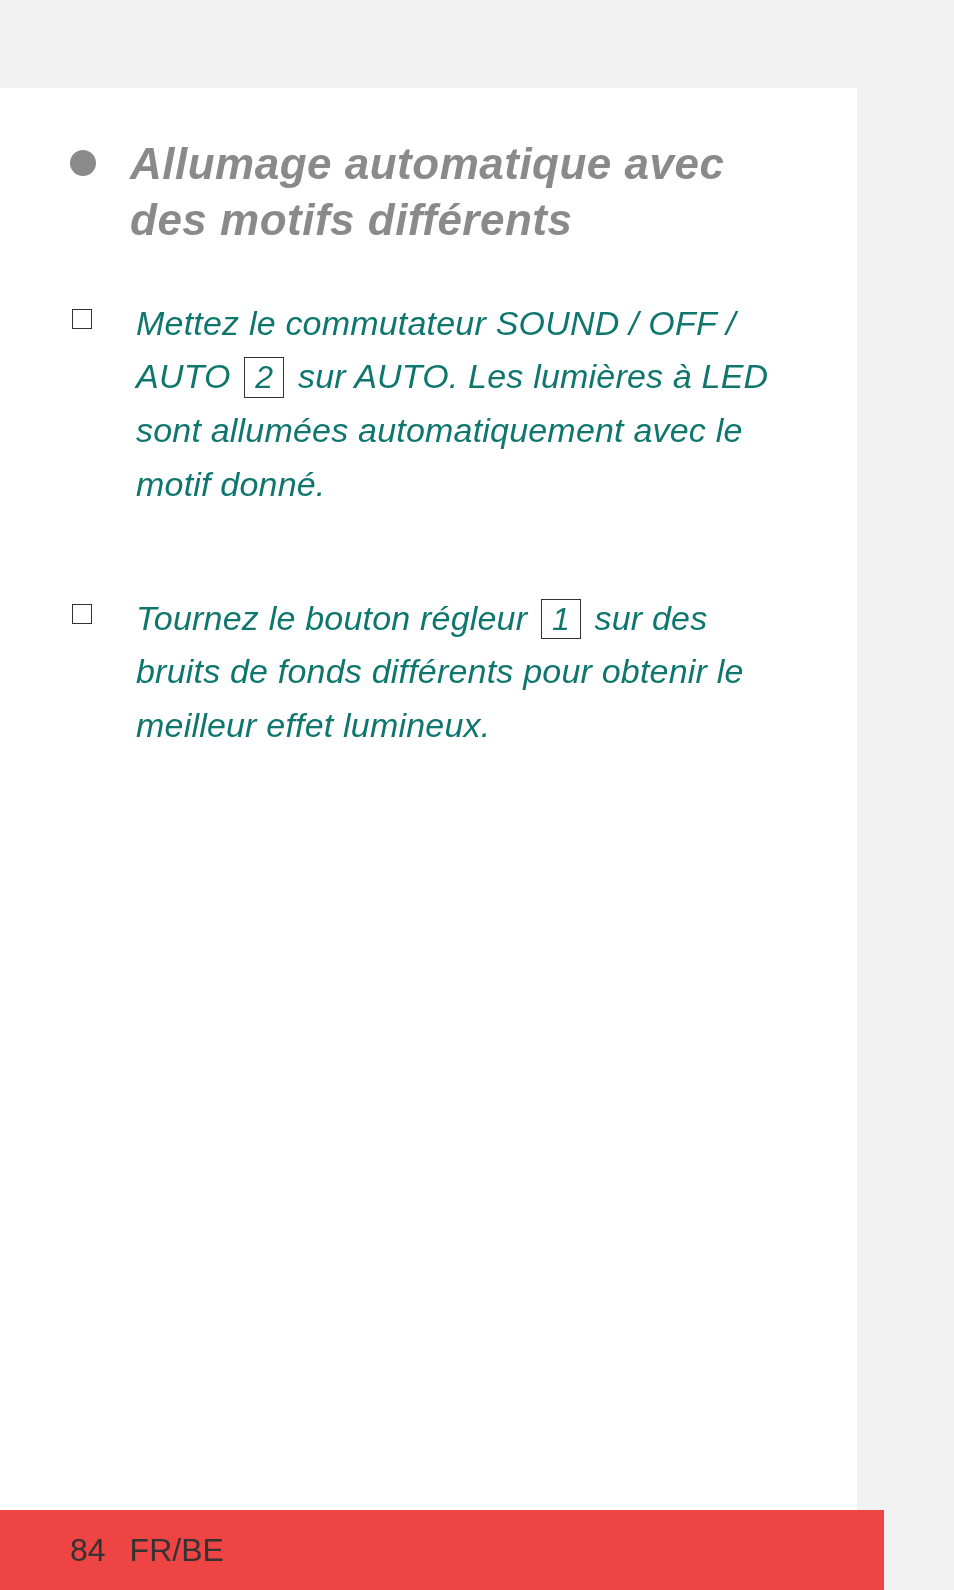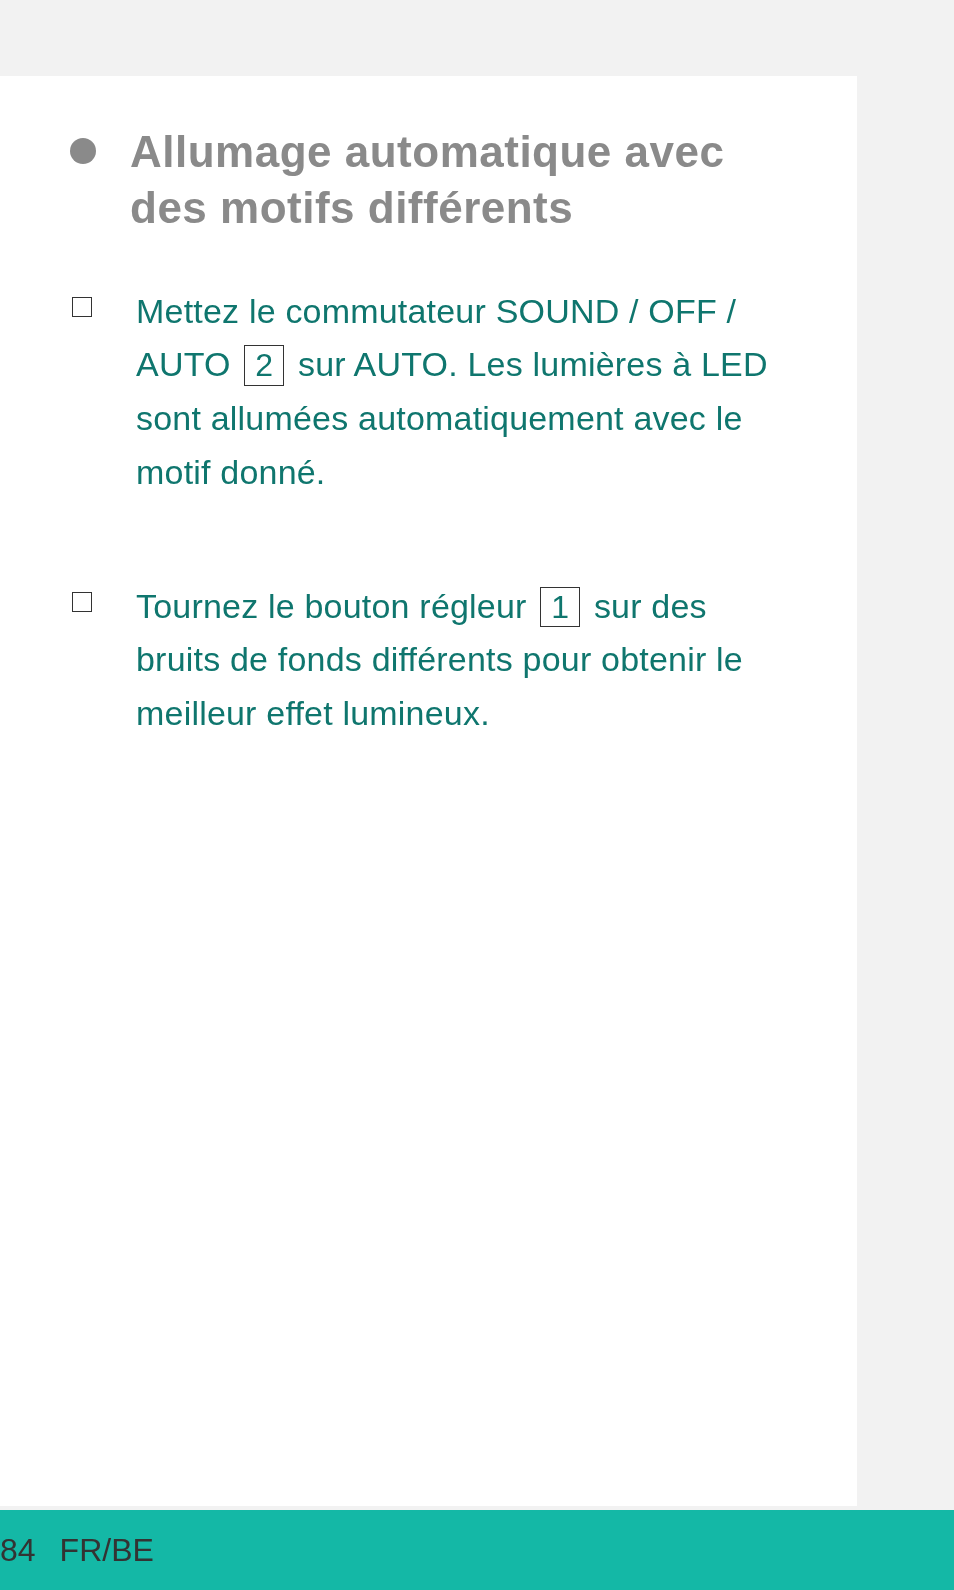--- a/index.html
+++ b/index.html
@@ -5,26 +5,27 @@
   * { box-sizing: border-box; margin: 0; padding: 0; }
   html, body { width: 954px; height: 1590px; }
   body {
     font-family: "Helvetica Neue", Helvetica, Arial, sans-serif;
     background: #f2f2f2;
     position: relative;
     color: #000;
   }
   .page {
     position: absolute;
-    top: 76px;
+    top: 88px;
     left: 0;
     width: 857px;
     height: 1430px;
     background: #ffffff;
     padding: 48px 64px 0 64px;
+    font-style: italic;
   }
   .section { margin-bottom: 80px; }
   .heading-row { display: flex; align-items: flex-start; margin-bottom: 48px; }
   .bullet-disc {
     width: 26px; height: 26px; border-radius: 50%;
     background: #8a8a8a;
     margin-top: 14px;
     flex: 0 0 26px;
     margin-right: 34px;
     margin-left: 6px;
@@ -59,25 +60,26 @@
     padding: 0 10px;
     font-size: 32px;
     line-height: 1.2;
     vertical-align: baseline;
     margin: 0 4px;
     font-weight: 300;
   }
   .footer {
     position: absolute;
     left: 0; bottom: 0;
-    width: 954px;
+    width: 884px;
     height: 80px;
-    background: #14b8a6;
+    background: #ef4444;
     display: flex;
     align-items: center;
+    padding-left: 70px;
     font-size: 32px;
     color: #333;
     font-weight: 300;
   }
   .footer .pnum { margin-right: 24px; }
 </style>
 </head>
 <body>
 
 <div class="page">

